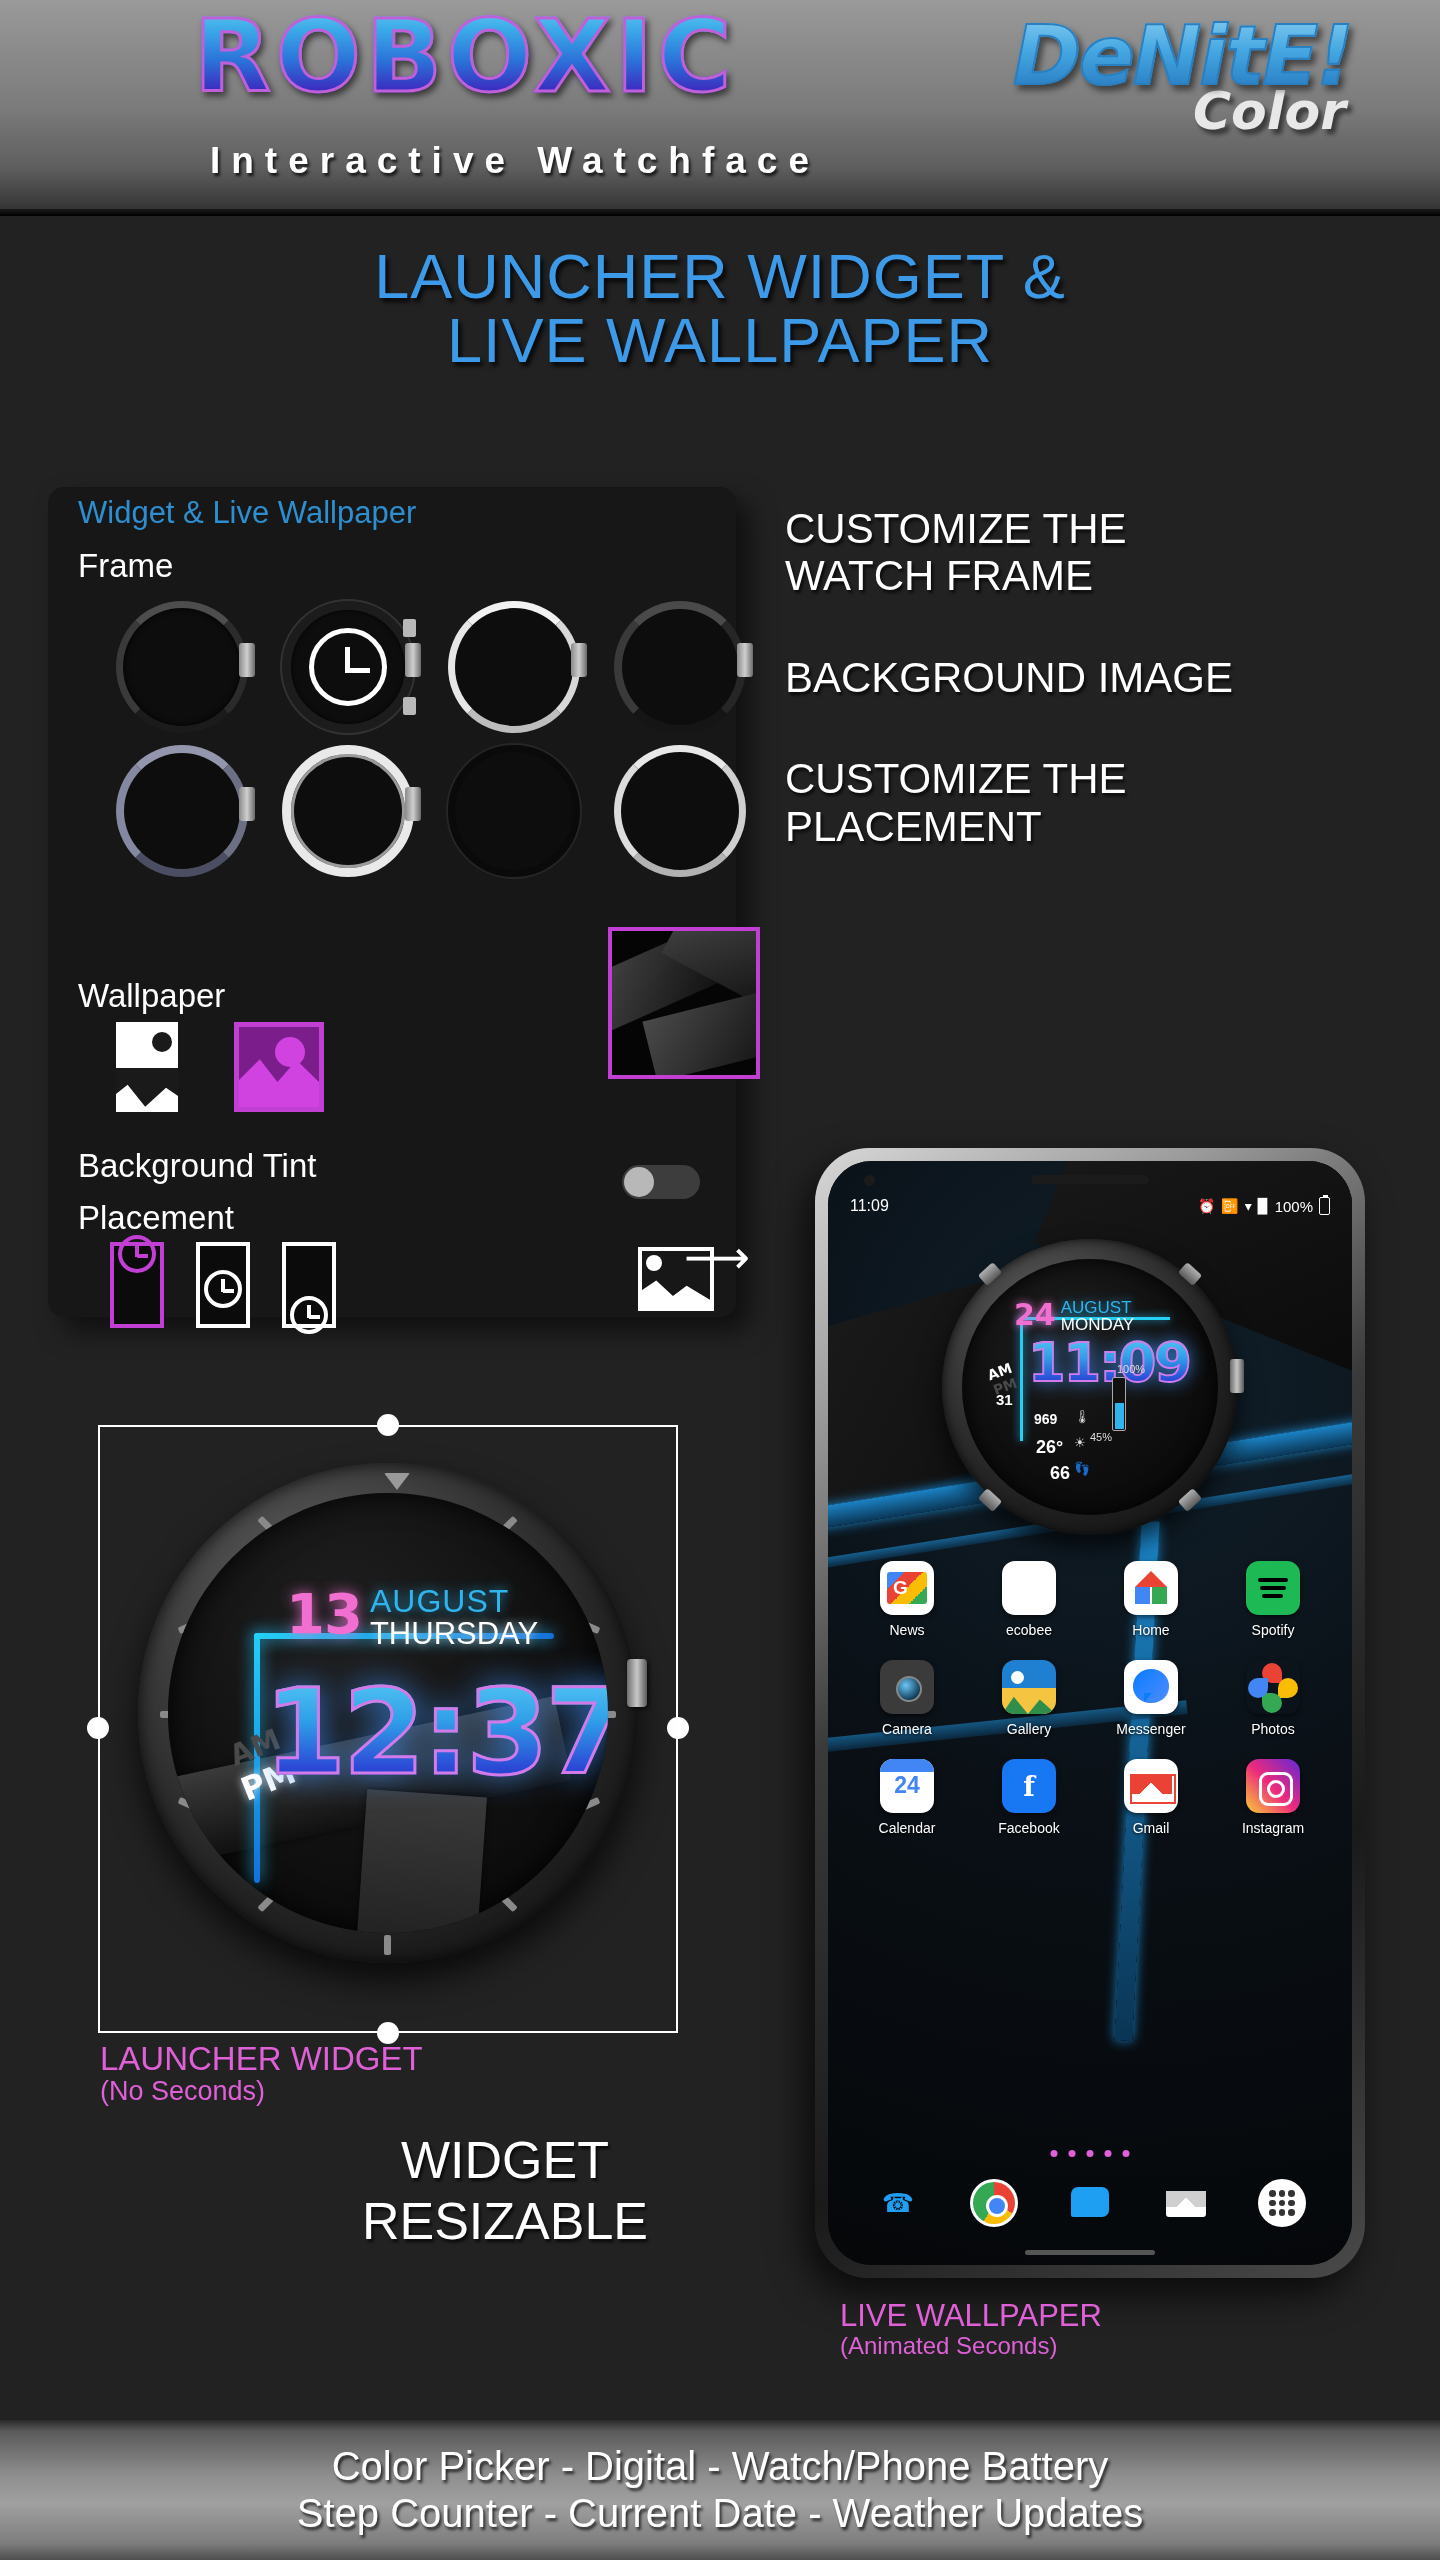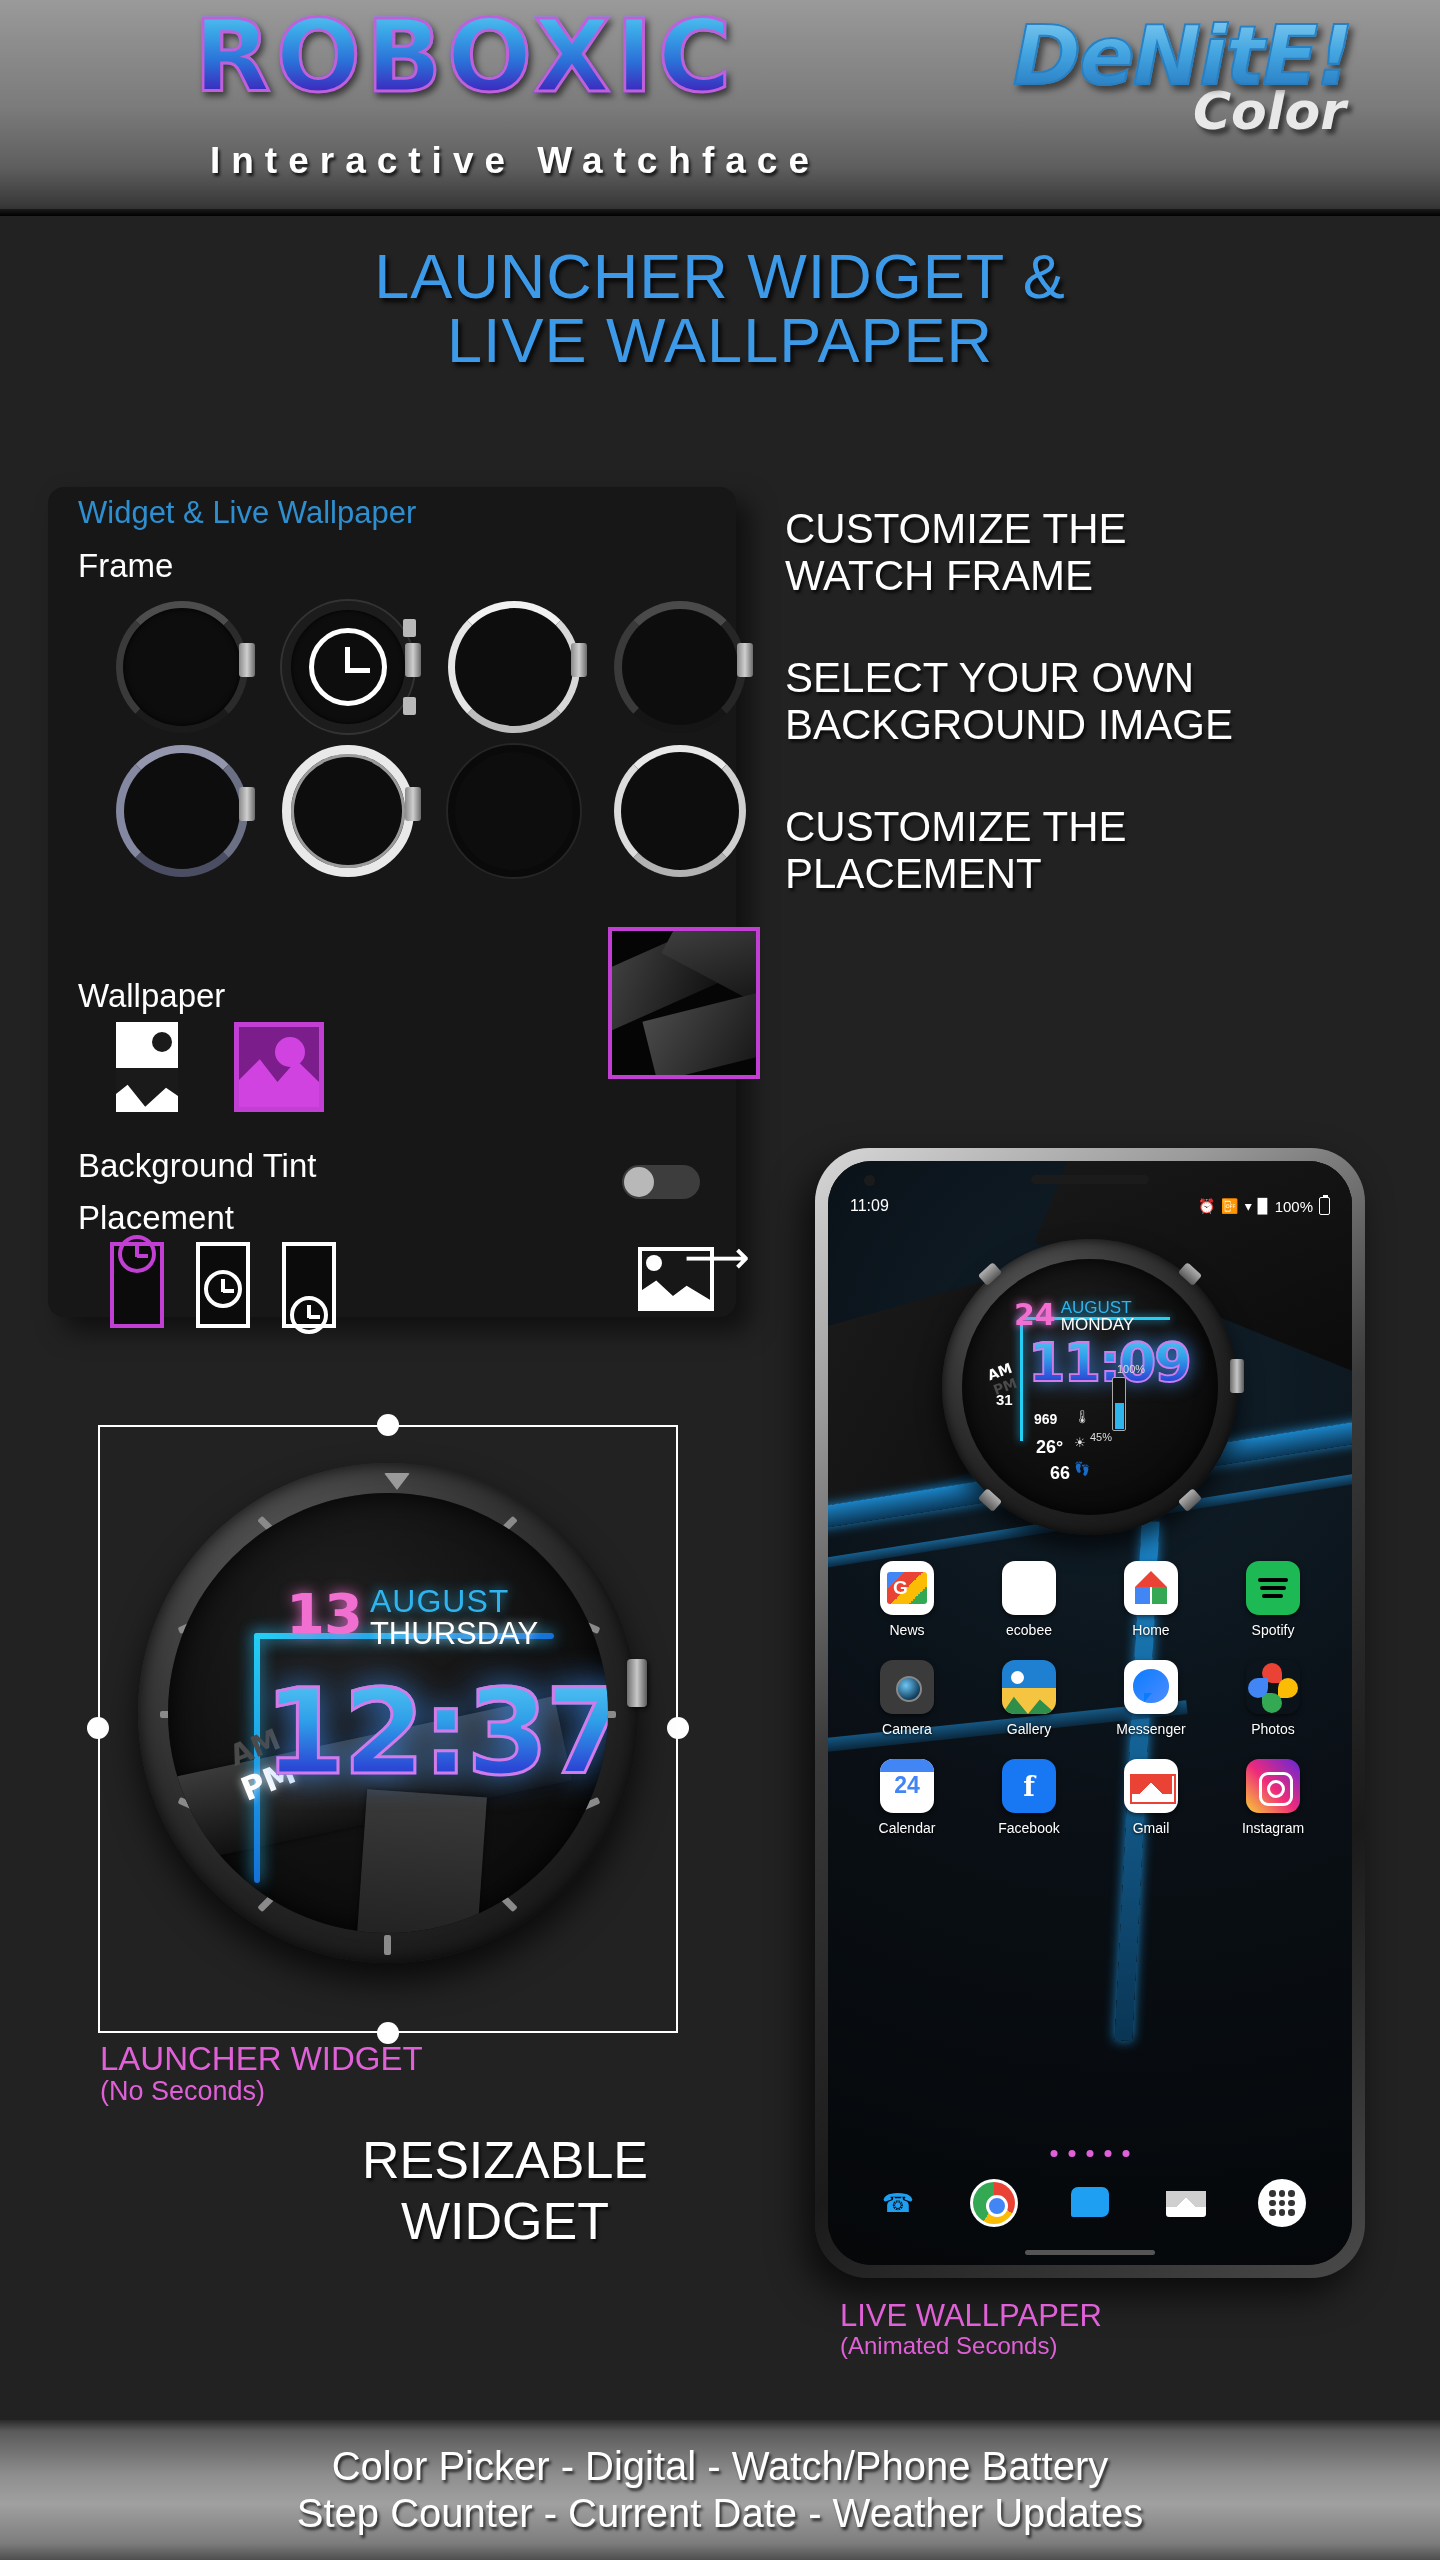--- a/index.html
+++ b/index.html
@@ -537,21 +537,20 @@
     <div class="arrow">⟶</div>
   </div>
 </div>
 
 <div class="features">
   <div class="feat">
     <div>CUSTOMIZE THE</div>
     <div>WATCH FRAME</div>
   </div>
   <div class="feat">
-    <div>SELECT YOUR OWN</div>
     <div>BACKGROUND IMAGE</div>
   </div>
   <div class="feat">
     <div>CUSTOMIZE THE</div>
     <div>PLACEMENT</div>
   </div>
 </div>
 
 <div class="lw-wrap">
   <div class="lw-box"></div>
@@ -598,22 +597,22 @@
     </div>
   </div>
 </div>
 
 <div class="lw-cap">
   <div class="c1">LAUNCHER WIDGET</div>
   <div class="c2">(No Seconds)</div>
 </div>
 
 <div class="resizable">
+  <div>WIDGET</div>
   <div>RESIZABLE</div>
-  <div>WIDGET</div>
 </div>
 
 <div class="phone">
   <div class="phone-inner">
     <div class="phone-screen">
       <div class="ps-dark psd1"></div>
       <div class="ps-dark psd2"></div>
       <div class="pscreen-streak ps1"></div>
       <div class="pscreen-streak ps2"></div>
       <div class="pscreen-streak ps3"></div>

